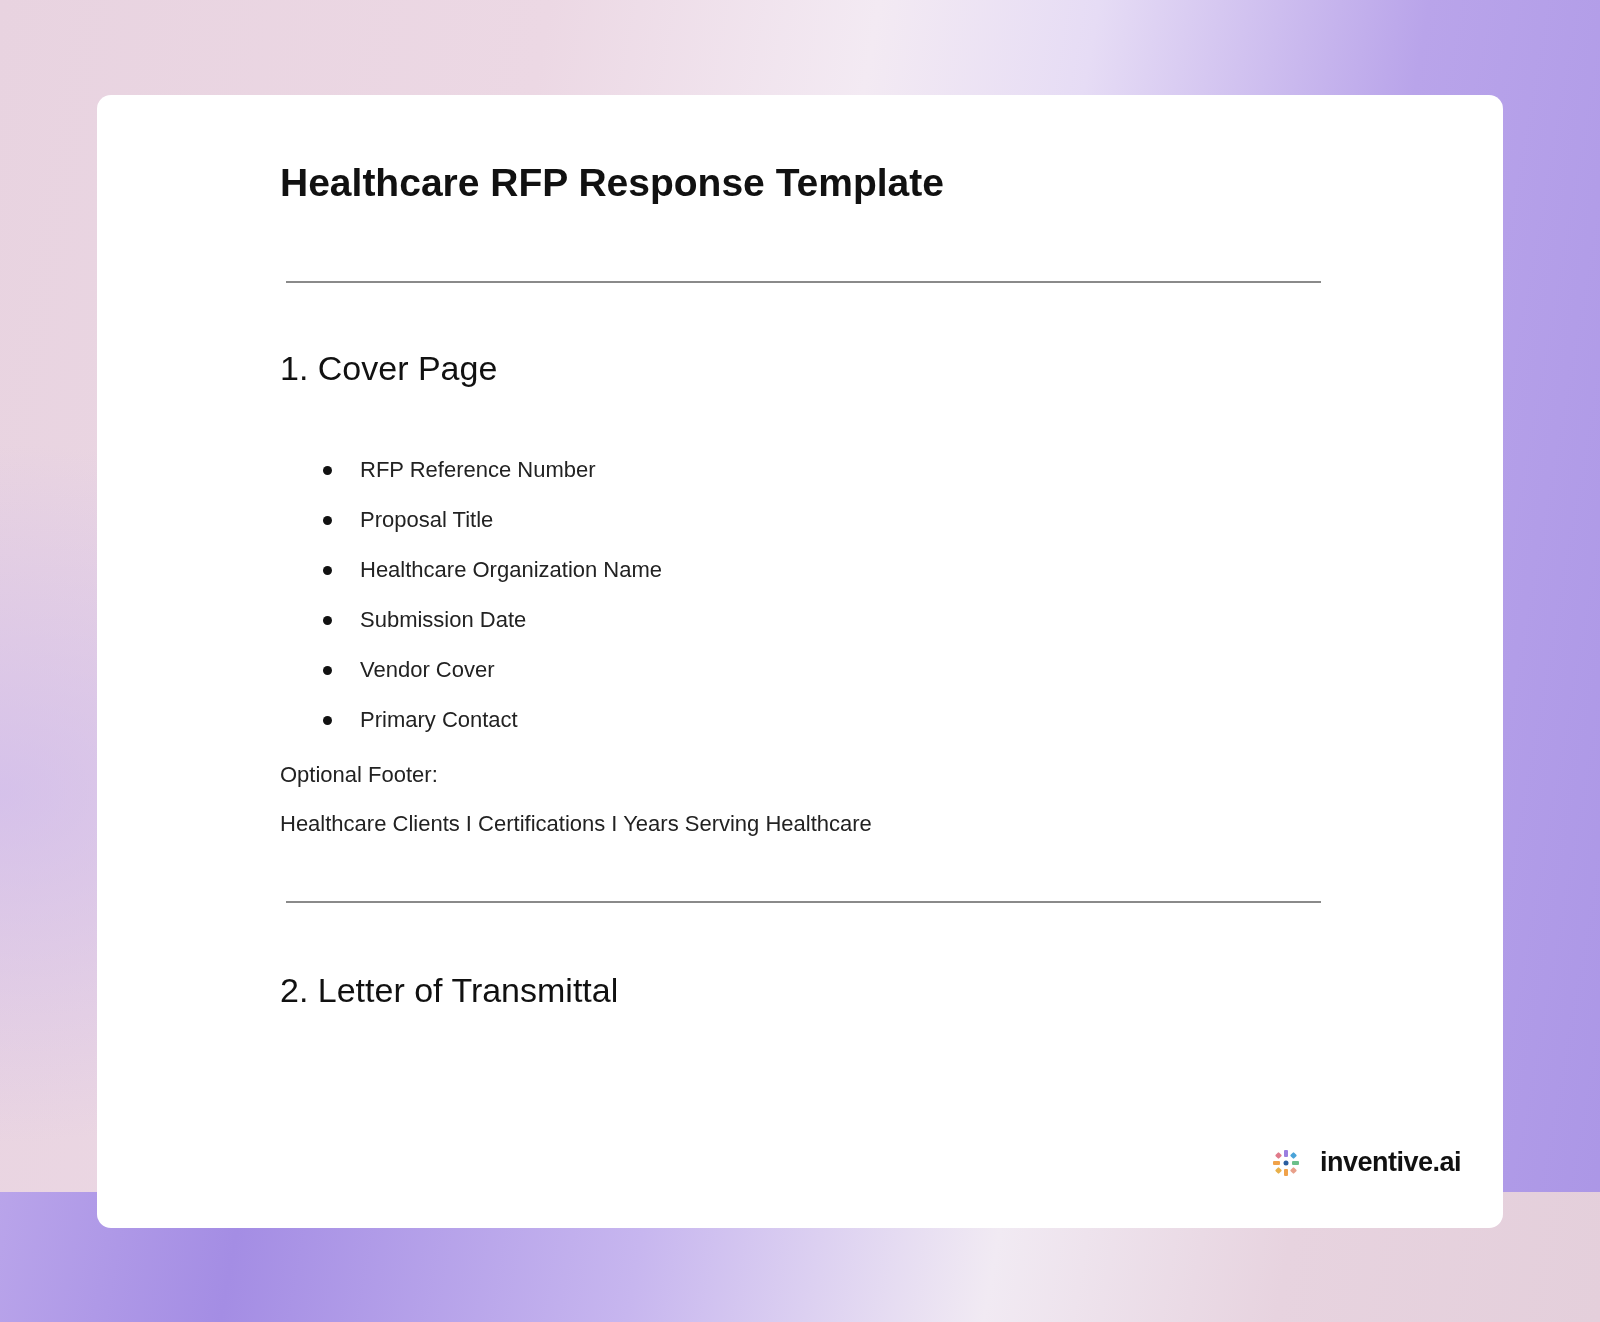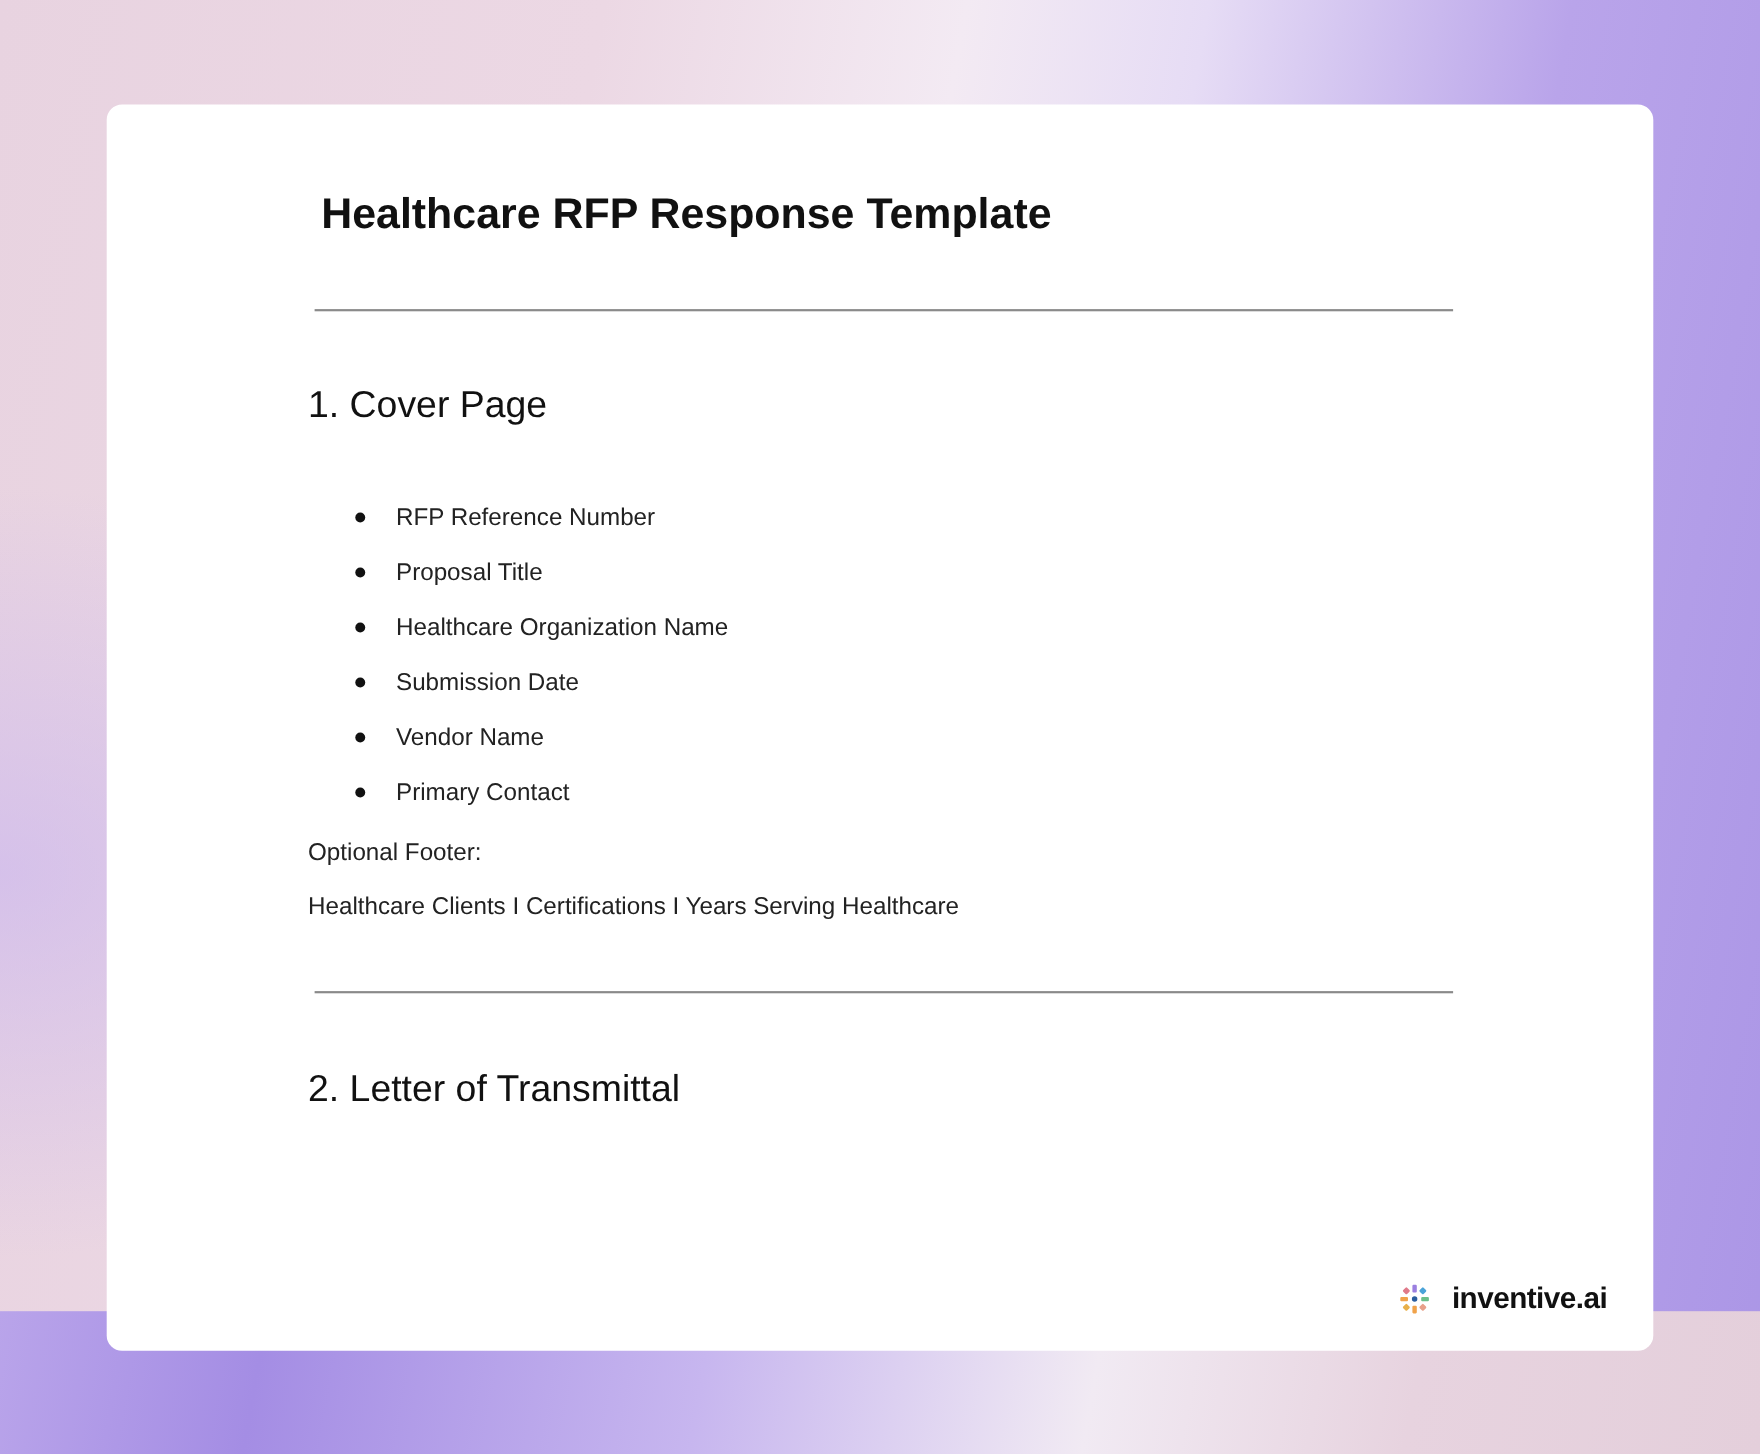--- a/index.html
+++ b/index.html
@@ -12,56 +12,56 @@
   }
   .bottom-band{
     position:absolute;left:0;right:0;bottom:0;height:130px;
     background:linear-gradient(100deg,#b9a4ea 0%,#a48de4 15%,#c7b6ef 40%,#f1eaf3 62%,#e7d3df 80%,#e4cfdb 100%);
   }
   .card{
     position:absolute;left:97px;top:95px;width:1406px;height:1133px;
     background:#fff;border-radius:14px;
   }
   .title{
-    position:absolute;left:183px;top:66px;margin:12px;
+    position:absolute;left:183px;top:66px;margin:0;
     font-size:39px;font-weight:700;color:#111;
   }
   .rule{position:absolute;left:189px;width:1035px;height:2px;background:#8a8a8a;}
   .h2{position:absolute;left:183px;margin:0;font-size:34px;font-weight:400;color:#111;}
   .bullets{position:absolute;left:183px;top:350px;margin:0;padding:0;list-style:none;}
   .bullets li{
     position:relative;padding-left:80px;height:50px;line-height:50px;
     font-size:22px;color:#222;
   }
   .bullets li::before{
     content:"";position:absolute;left:43px;top:21px;width:9px;height:9px;
     border-radius:50%;background:#111;
   }
   .para{position:absolute;left:183px;margin:0;font-size:22px;color:#222;}
-  .logo{position:absolute;right:42px;bottom:32px;display:flex;align-items:center;gap:20px;}
+  .logo{position:absolute;right:42px;bottom:50px;display:flex;align-items:center;gap:20px;}
   .logo-text{font-size:27px;font-weight:700;color:#111;letter-spacing:-0.5px;}
 </style>
 </head>
 <body>
 
 <div class="bottom-band"></div>
 
 <div class="card">
   <h1 class="title">Healthcare RFP Response Template</h1>
 
   <div class="rule" style="top:186px"></div>
 
   <h2 class="h2" style="top:254px">1. Cover Page</h2>
 
   <ul class="bullets">
     <li>RFP Reference Number</li>
     <li>Proposal Title</li>
     <li>Healthcare Organization Name</li>
     <li>Submission Date</li>
-    <li>Vendor Name</li>
+    <li>Vendor Cover</li>
     <li>Primary Contact</li>
   </ul>
 
   <p class="para" style="top:667px">Optional Footer:</p>
   <p class="para" style="top:716px">Healthcare Clients I Certifications I Years Serving Healthcare</p>
 
   <div class="rule" style="top:806px"></div>
 
   <h2 class="h2" style="top:876px">2. Letter of Transmittal</h2>
 

